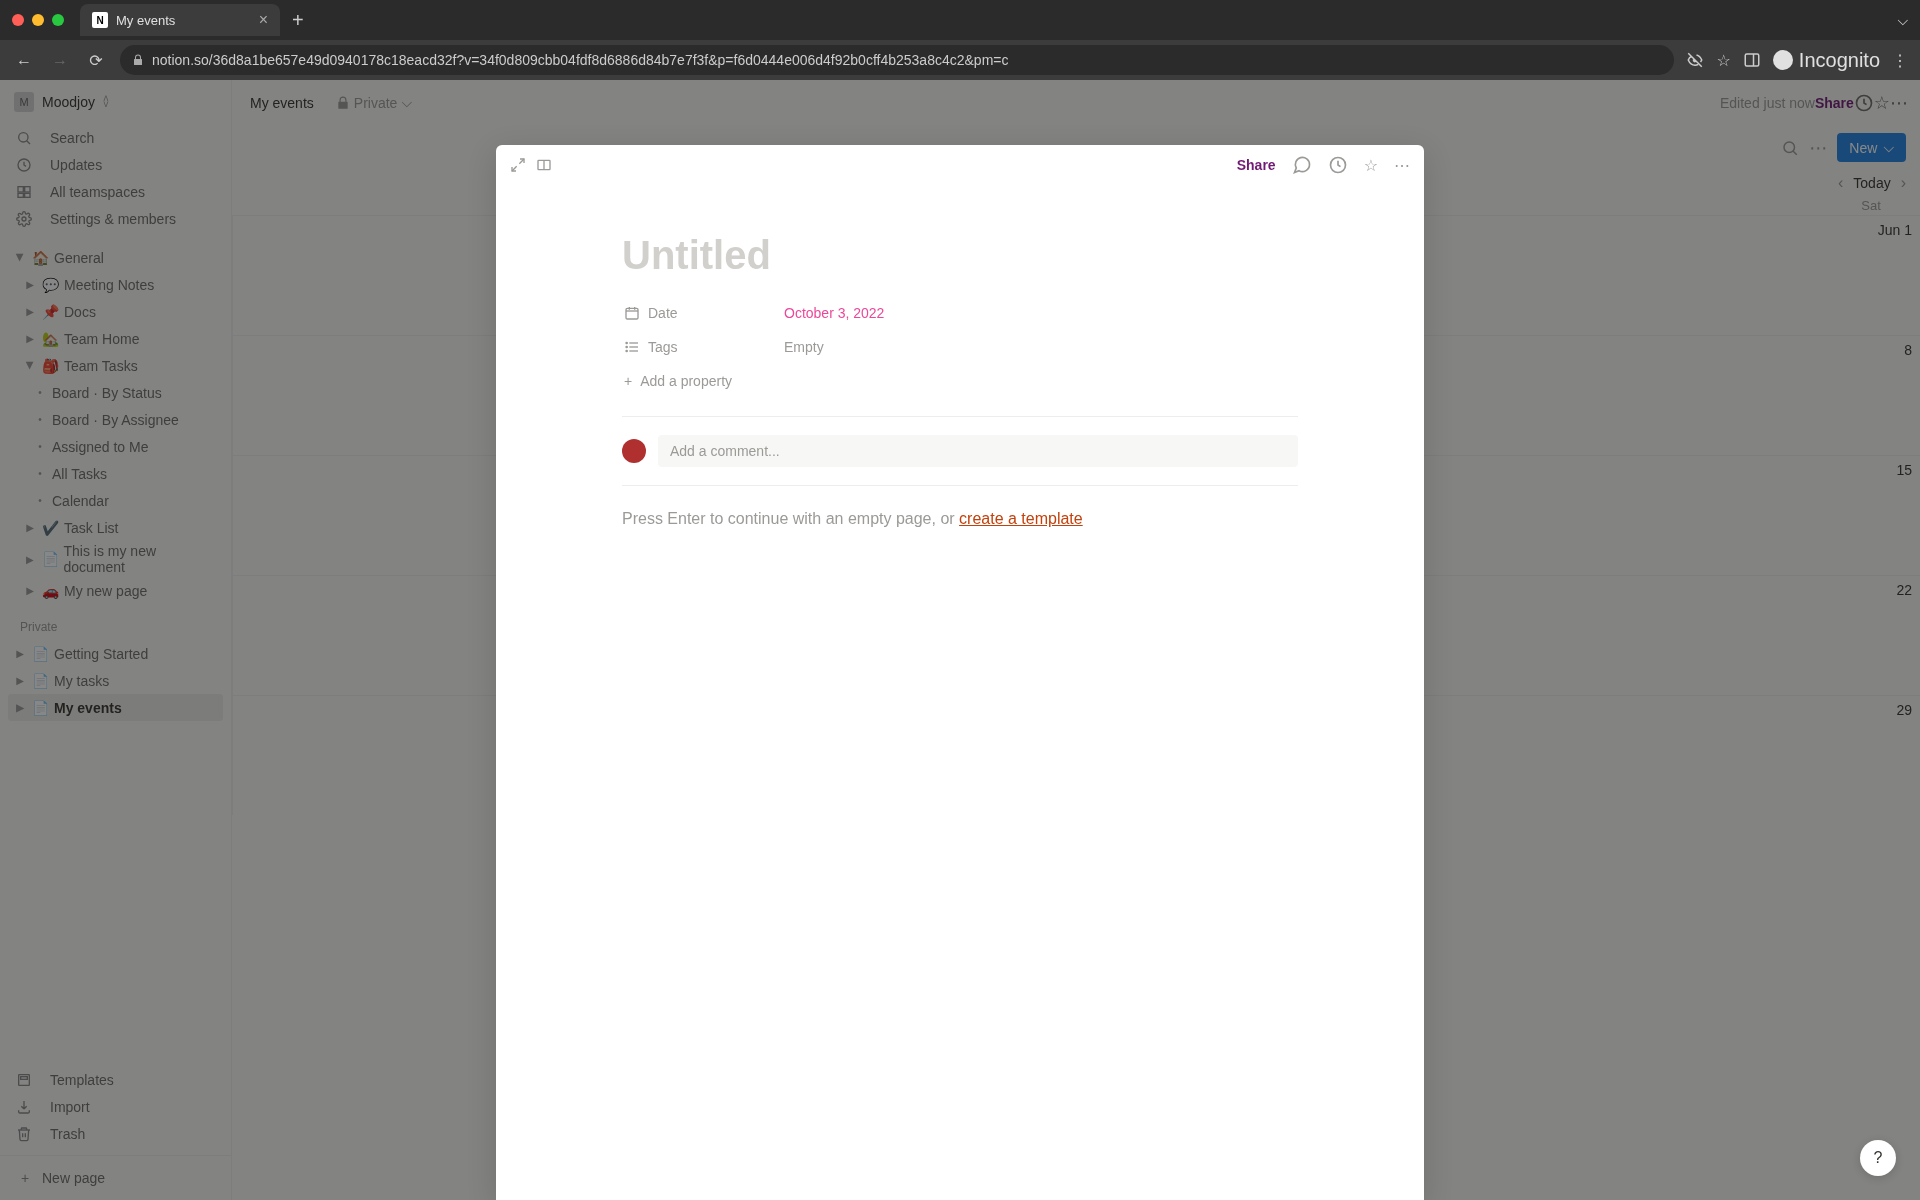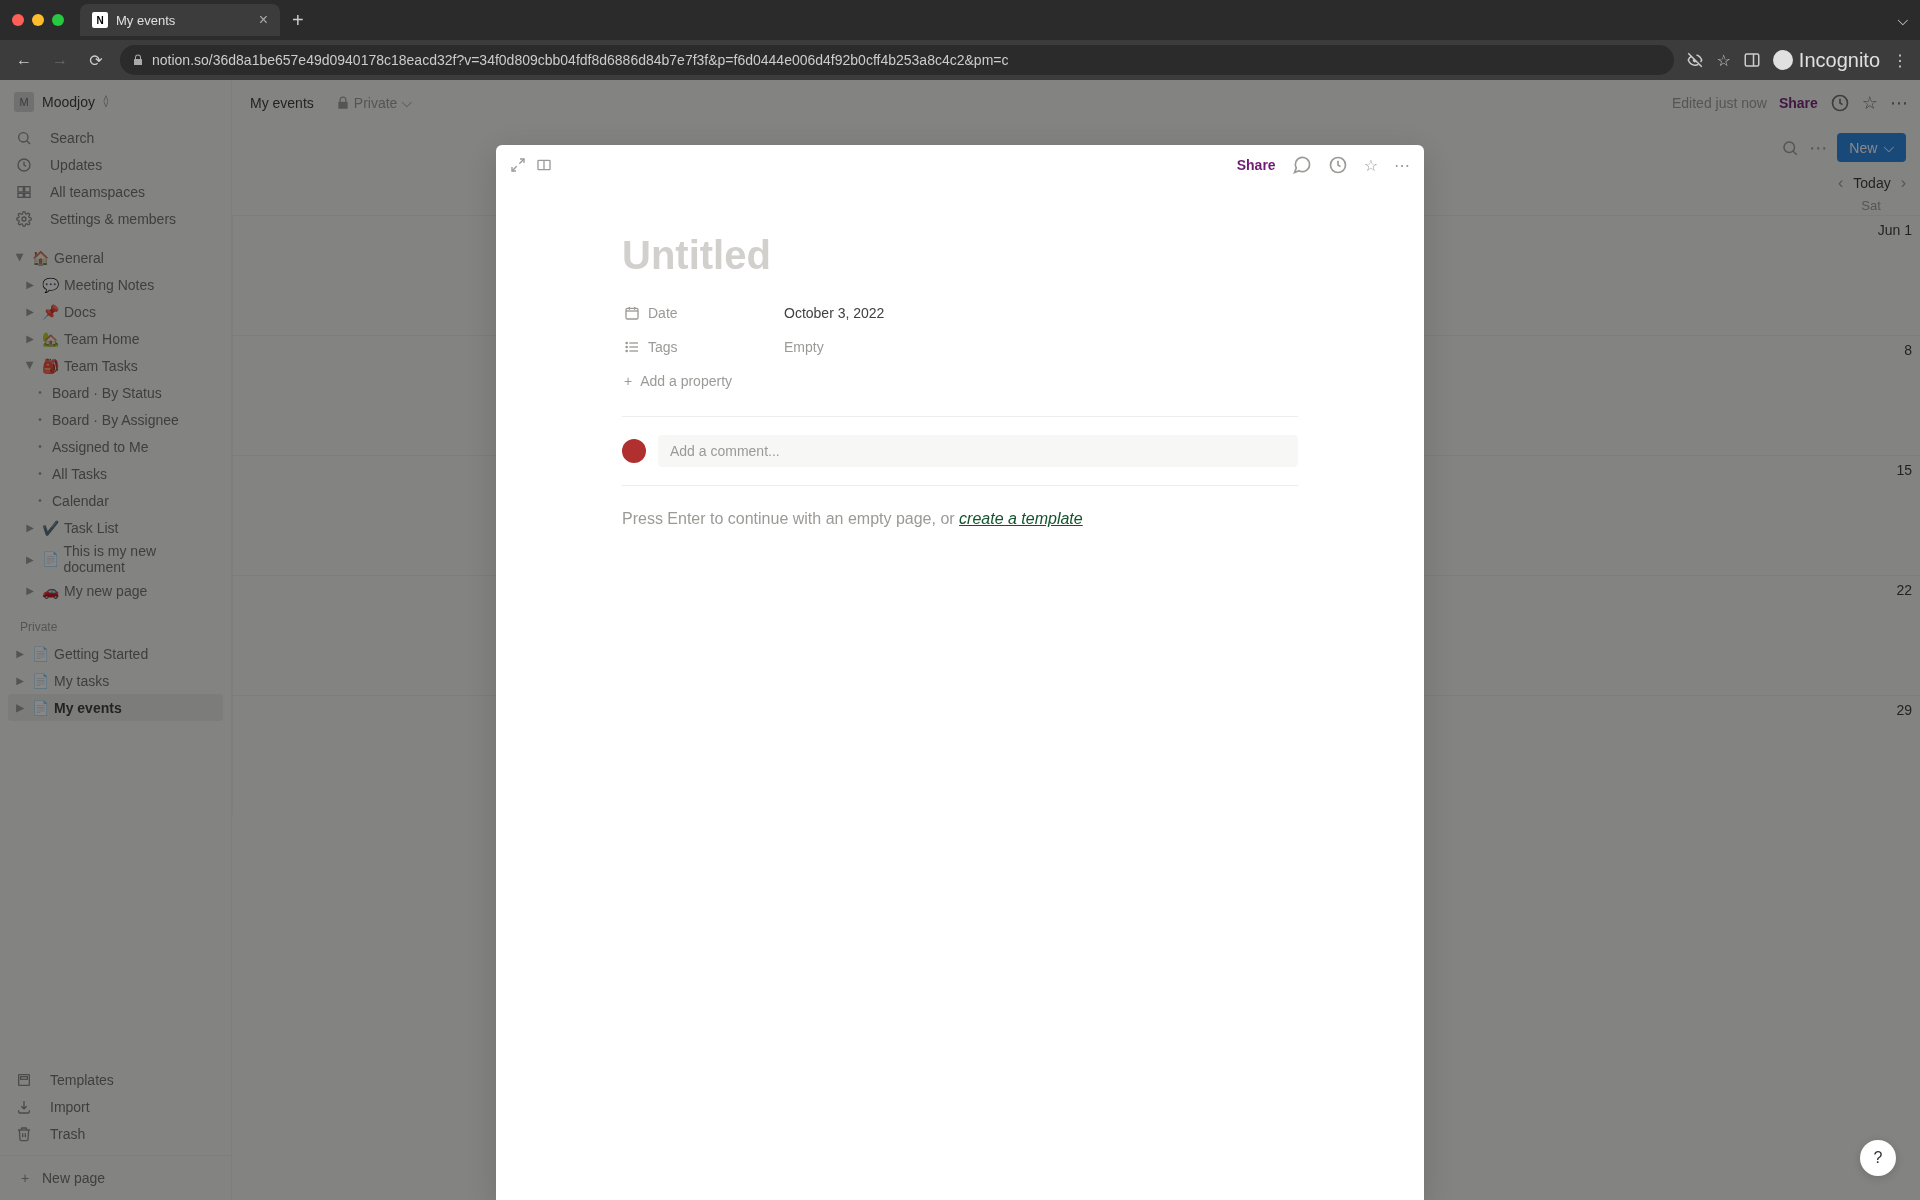--- a/index.html
+++ b/index.html
@@ -275,21 +275,20 @@
   gap: 4px;
   font-size: 14px;
   color: #9b9a97;
   padding: 4px 6px;
   cursor: pointer;
 }
 .topbar-right {
   margin-left: auto;
   display: flex;
   align-items: center;
-  gap: 12px;
   color: #9b9a97;
   font-size: 14px;
 }
 .topbar-icon {
   font-size: 18px;
   cursor: pointer;
   color: #6e6d6a;
 }
 
 .calendar-toolbar {
@@ -407,21 +406,21 @@
   display: flex;
   align-items: center;
   gap: 8px;
   width: 160px;
   color: #9b9a97;
   cursor: pointer;
   padding: 4px 2px;
 }
 .prop-icon { font-size: 14px; }
 .prop-value {
-  color: #404040;
+  color: #ec4899;
   padding: 4px 2px;
   cursor: pointer;
 }
 .prop-value.empty { color: #9b9a97; }
 .add-prop {
   color: #9b9a97;
   cursor: pointer;
 }
 .comment-row {
   display: flex;
@@ -448,23 +447,22 @@
   font-size: 14px;
   cursor: text;
 }
 .empty-hint {
   margin-top: 24px;
   font-size: 16px;
   color: #9b9a97;
 }
 .template-link {
   text-decoration: underline;
-  color: #14532d;
-  cursor: pointer;
-  font-style: italic;
+  color: #c2410c;
+  cursor: pointer;
 }
 .help-btn {
   position: absolute;
   bottom: 24px;
   right: 24px;
   width: 36px;
   height: 36px;
   border-radius: 50%;
   background: #fff;
   box-shadow: 0 2px 8px rgba(0,0,0,0.15);

